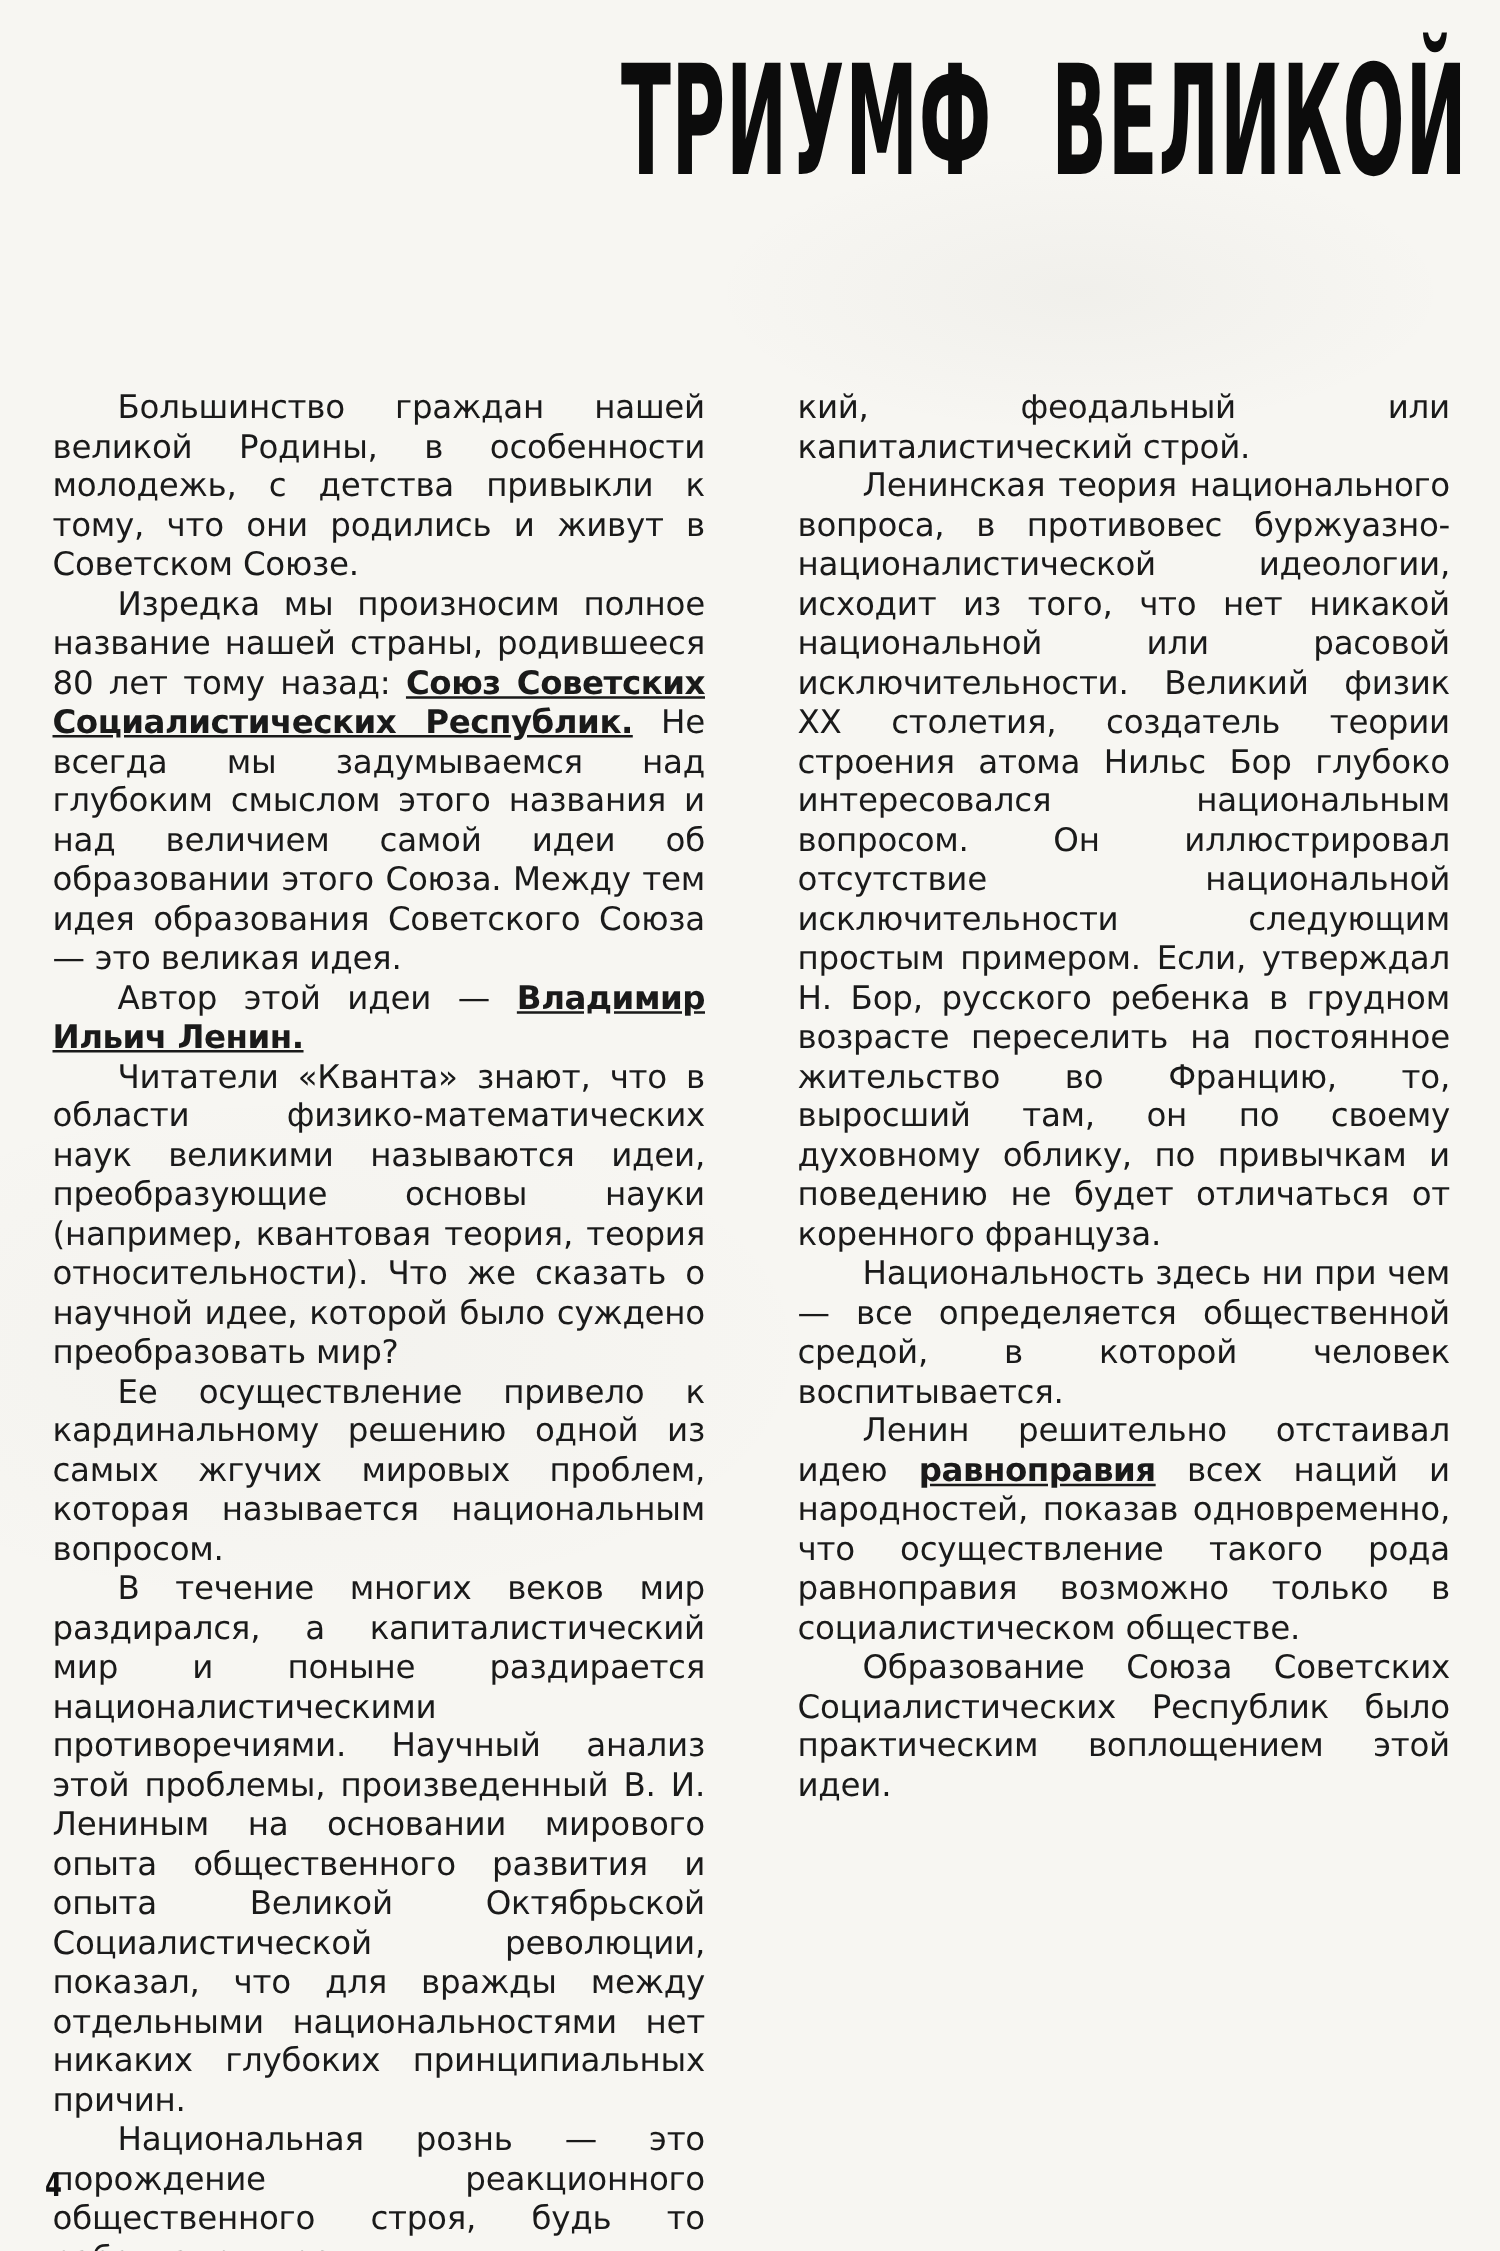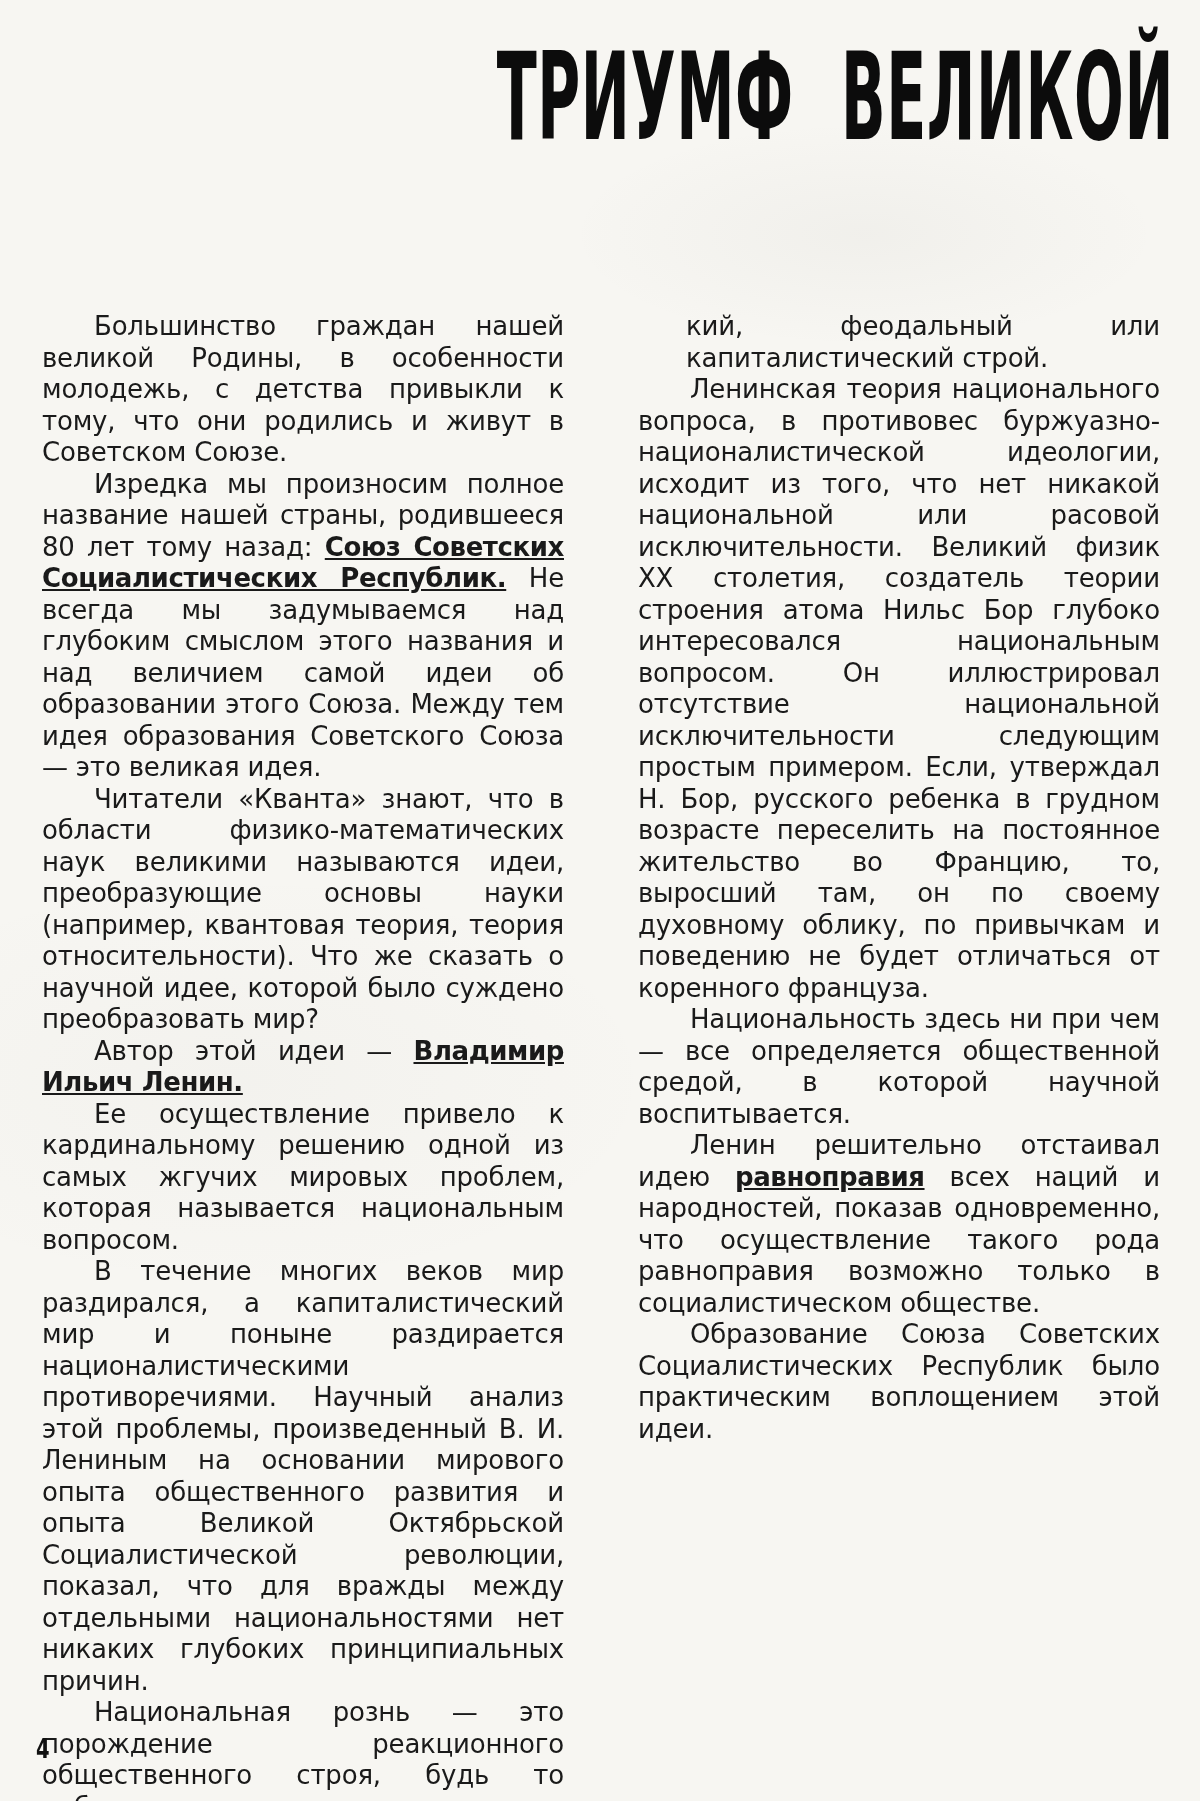--- a/index.html
+++ b/index.html
@@ -54,21 +54,20 @@
     letter-spacing: -0.2px;
     text-align: justify;
     text-justify: inter-word;
   }
   .col p {
     margin: 0;
     text-indent: 52px;
   }
   .col p.cont {
     text-indent: 0;
-    margin-left: 48px;
   }
   .col b {
     font-weight: bold;
     letter-spacing: -0.4px;
     text-decoration: underline;
   }
   .page-number {
     position: absolute;
     left: 36px;
     top: 1734px;
@@ -86,31 +85,31 @@
 
   <div class="title-wrap">
     <span class="title-inner">ТРИУМФ ВЕЛИКОЙ ИДЕИ</span>
   </div>
 
   <div class="columns">
 
     <div class="col">
       <p><span>Большинство граждан нашей великой Родины, в особенности молодежь, с детства привыкли к тому, что они родились и живут в Советском Союзе.</span><b></b><span></span></p>
       <p><span>Изредка мы произносим полное название нашей страны, родившееся 80 лет тому назад: </span><b>Союз Советских Социалистических Республик.</b><span> Не всегда мы задумываемся над глубоким смыслом этого названия и над величием самой идеи об образовании этого Союза. Между тем идея образования Советского Союза — это великая идея.</span></p>
+      <p><span>Автор этой идеи — </span><b>Владимир Ильич Ленин.</b><span></span></p>
       <p><span>Читатели «Кванта» знают, что в области физико-математических наук великими называются идеи, преобразующие основы науки (например, квантовая теория, теория относительности). Что же сказать о научной идее, которой было суждено преобразовать мир?</span><b></b><span></span></p>
-      <p><span>Автор этой идеи — </span><b>Владимир Ильич Ленин.</b><span></span></p>
       <p><span>Ее осуществление привело к кардинальному решению одной из самых жгучих мировых проблем, которая называется национальным вопросом.</span><b></b><span></span></p>
       <p><span>В течение многих веков мир раздирался, а капиталистический мир и поныне раздирается националистическими противоречиями. Научный анализ этой проблемы, произведенный В. И. Лениным на основании мирового опыта общественного развития и опыта Великой Октябрьской Социалистической революции, показал, что для вражды между отдельными национальностями нет никаких глубоких принципиальных причин.</span><b></b><span></span></p>
       <p><span>Национальная рознь — это порождение реакционного общественного строя, будь то рабовладельчес-</span><b></b><span></span></p>
     </div>
 
     <div class="col">
       <p class="cont"><span>кий, феодальный или капиталистический строй.</span><b></b><span></span></p>
       <p><span>Ленинская теория национального вопроса, в противовес буржуазно-националистической идеологии, исходит из того, что нет никакой национальной или расовой исключительности. Великий физик XX столетия, создатель теории строения атома Нильс Бор глубоко интересовался национальным вопросом. Он иллюстрировал отсутствие национальной исключительности следующим простым примером. Если, утверждал Н. Бор, русского ребенка в грудном возрасте переселить на постоянное жительство во Францию, то, выросший там, он по своему духовному облику, по привычкам и поведению не будет отличаться от коренного француза.</span><b></b><span></span></p>
-      <p><span>Национальность здесь ни при чем — все определяется общественной средой, в которой научной воспитывается.</span><b></b><span></span></p>
+      <p><span>Национальность здесь ни при чем — все определяется общественной средой, в которой человек воспитывается.</span><b></b><span></span></p>
       <p><span>Ленин решительно отстаивал идею </span><b>равноправия</b><span> всех наций и народностей, показав одновременно, что осуществление такого рода равноправия возможно только в социалистическом обществе.</span></p>
       <p><span>Образование Союза Советских Социалистических Республик было практическим воплощением этой идеи.</span><b></b><span></span></p>
     </div>
 
   </div>
 
   <div class="page-number">4</div>
 
 </div>
 

